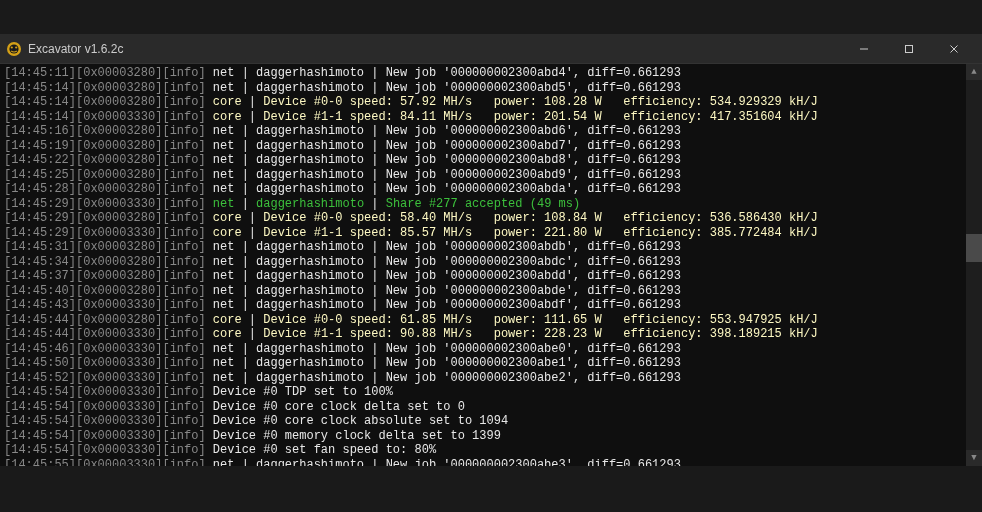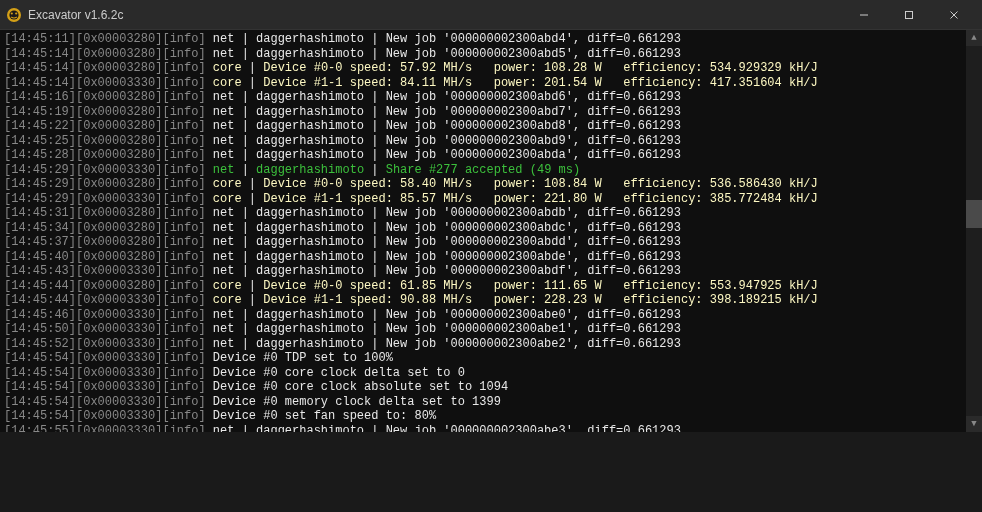--- a/index.html
+++ b/index.html
@@ -10,20 +10,21 @@
     font-size: 12px;
     color: #ccc;
   }
   .titlebar {
     height: 30px;
     background: #2a2a2a;
     display: flex;
     align-items: center;
     padding: 0 6px;
     border-bottom: 1px solid #333;
+    margin-top: 34px;
   }
   .titlebar .icon {
     width: 16px; height: 16px;
     margin-right: 6px;
     flex-shrink: 0;
   }
   .titlebar .title {
     color: #ccc;
     font-family: "Segoe UI", Arial, sans-serif;
     font-size: 12px;

